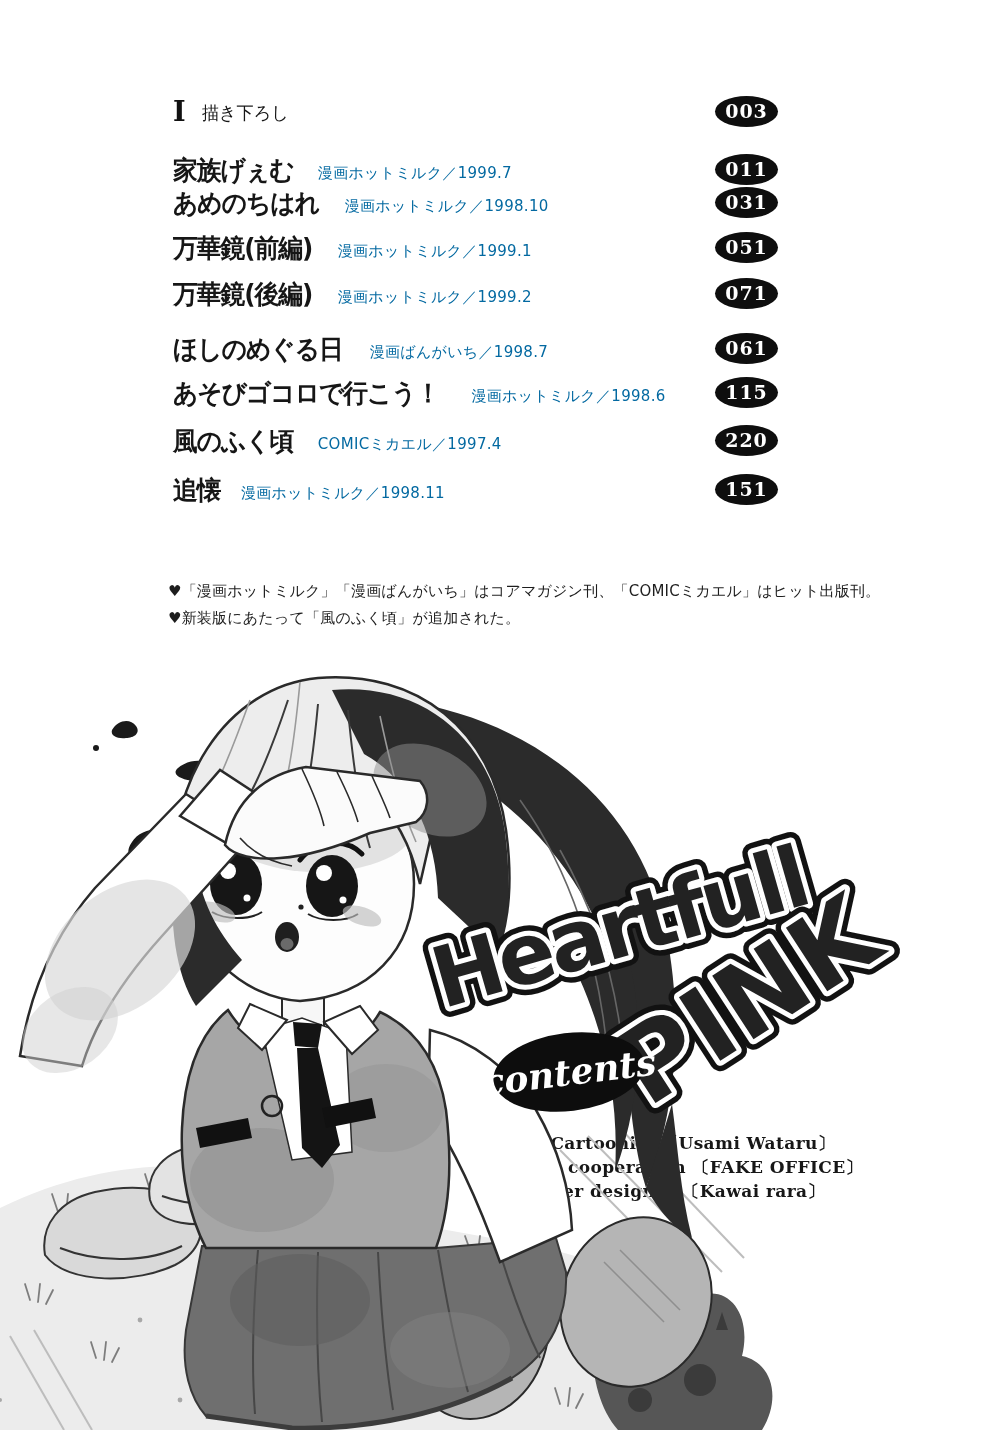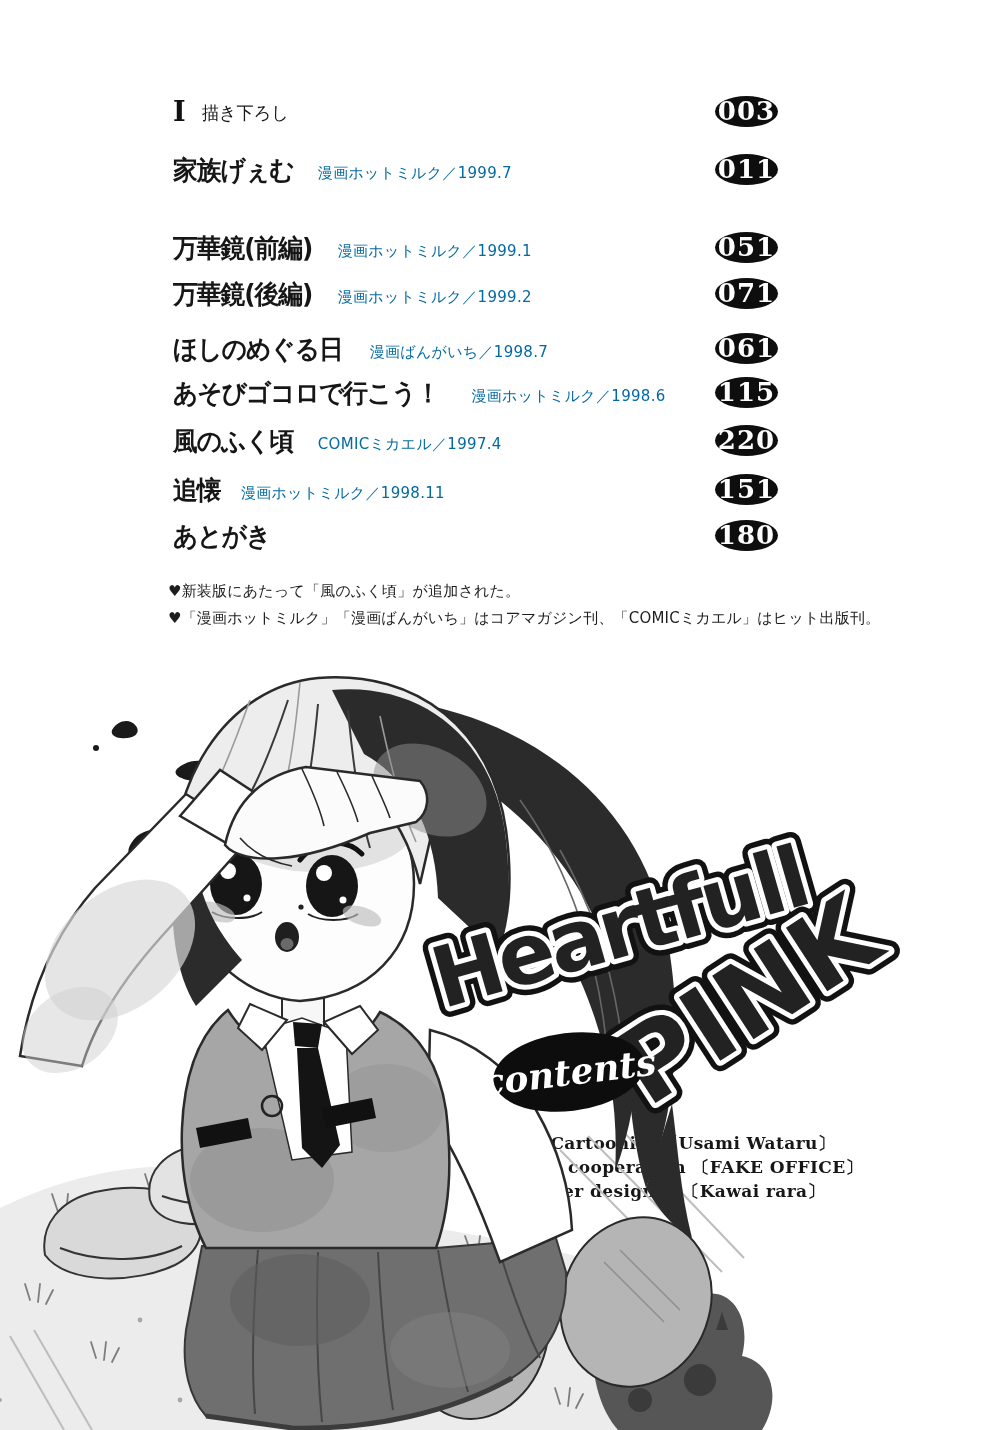--- a/index.html
+++ b/index.html
@@ -29,21 +29,21 @@
   }
   .toc-subtitle{
     font-size:15px;color:#0369a1;margin-left:18px;letter-spacing:.3px;
     line-height:26px;
   }
   .toc-page{
     position:absolute;left:542px;top:2px;width:63px;height:31px;
     background:#0e0e0e;border-radius:50%;
     display:flex;align-items:center;justify-content:center;
     font-family:"DejaVu Serif","Liberation Serif",serif;
-    font-weight:bold;font-size:26px;color:#ffffff;letter-spacing:1px;
+    font-weight:bold;font-size:19px;color:#ffffff;letter-spacing:1px;
     line-height:31px;
   }
   
   .notes{position:absolute;left:168px;top:578px;width:700px;}
   .note-line{font-size:15px;line-height:27px;color:#1d1d1d;letter-spacing:.2px;white-space:nowrap;}
   
   .credits{
     position:absolute;left:376px;top:1131px;width:600px;text-align:center;
     font-family:"DejaVu Serif","Liberation Serif",serif;font-weight:bold;
   }
@@ -72,20 +72,26 @@
     <span class="toc-page">003</span>
   </div>
 
   <div class="toc-row r1">
 
     <span class="toc-title">家族げぇむ</span>
     <span class="toc-subtitle">漫画ホットミルク／1999.7</span>
     <span class="toc-page">011</span>
   </div>
 
+  <div class="toc-row r2">
+
+    <span class="toc-title">あめのちはれ</span>
+    <span class="toc-subtitle">漫画ホットミルク／1998.10</span>
+    <span class="toc-page">031</span>
+  </div>
 
   <div class="toc-row r3">
 
     <span class="toc-title">万華鏡(前編)</span>
     <span class="toc-subtitle">漫画ホットミルク／1999.1</span>
     <span class="toc-page">051</span>
   </div>
 
   <div class="toc-row r4">
 
@@ -115,31 +121,25 @@
     <span class="toc-page">220</span>
   </div>
 
   <div class="toc-row r8">
 
     <span class="toc-title">追懐</span>
     <span class="toc-subtitle">漫画ホットミルク／1998.11</span>
     <span class="toc-page">151</span>
   </div>
 
-  <div class="toc-row r9">
-
-    <span class="toc-title">あとがき</span>
-
-    <span class="toc-page">180</span>
-  </div>
 </div>
 
 <div class="notes">
+    <div class="note-line">♥「漫画ホットミルク」「漫画ばんがいち」はコアマガジン刊、「COMICミカエル」はヒット出版刊。</div>
     <div class="note-line">♥新装版にあたって「風のふく頃」が追加された。</div>
-    <div class="note-line">♥「漫画ホットミルク」「漫画ばんがいち」はコアマガジン刊、「COMICミカエル」はヒット出版刊。</div>
   </div>
 
 <div class="credits">
     <div class="credit-line">All Cartoonist 〔Usami Wataru〕</div>
     <div class="credit-line">Editing cooperation 〔FAKE OFFICE〕</div>
     <div class="credit-line">Cover designer 〔Kawai rara〕</div>
   </div>
 
 <svg class="art" viewBox="0 660 990 770" aria-hidden="true">
 

